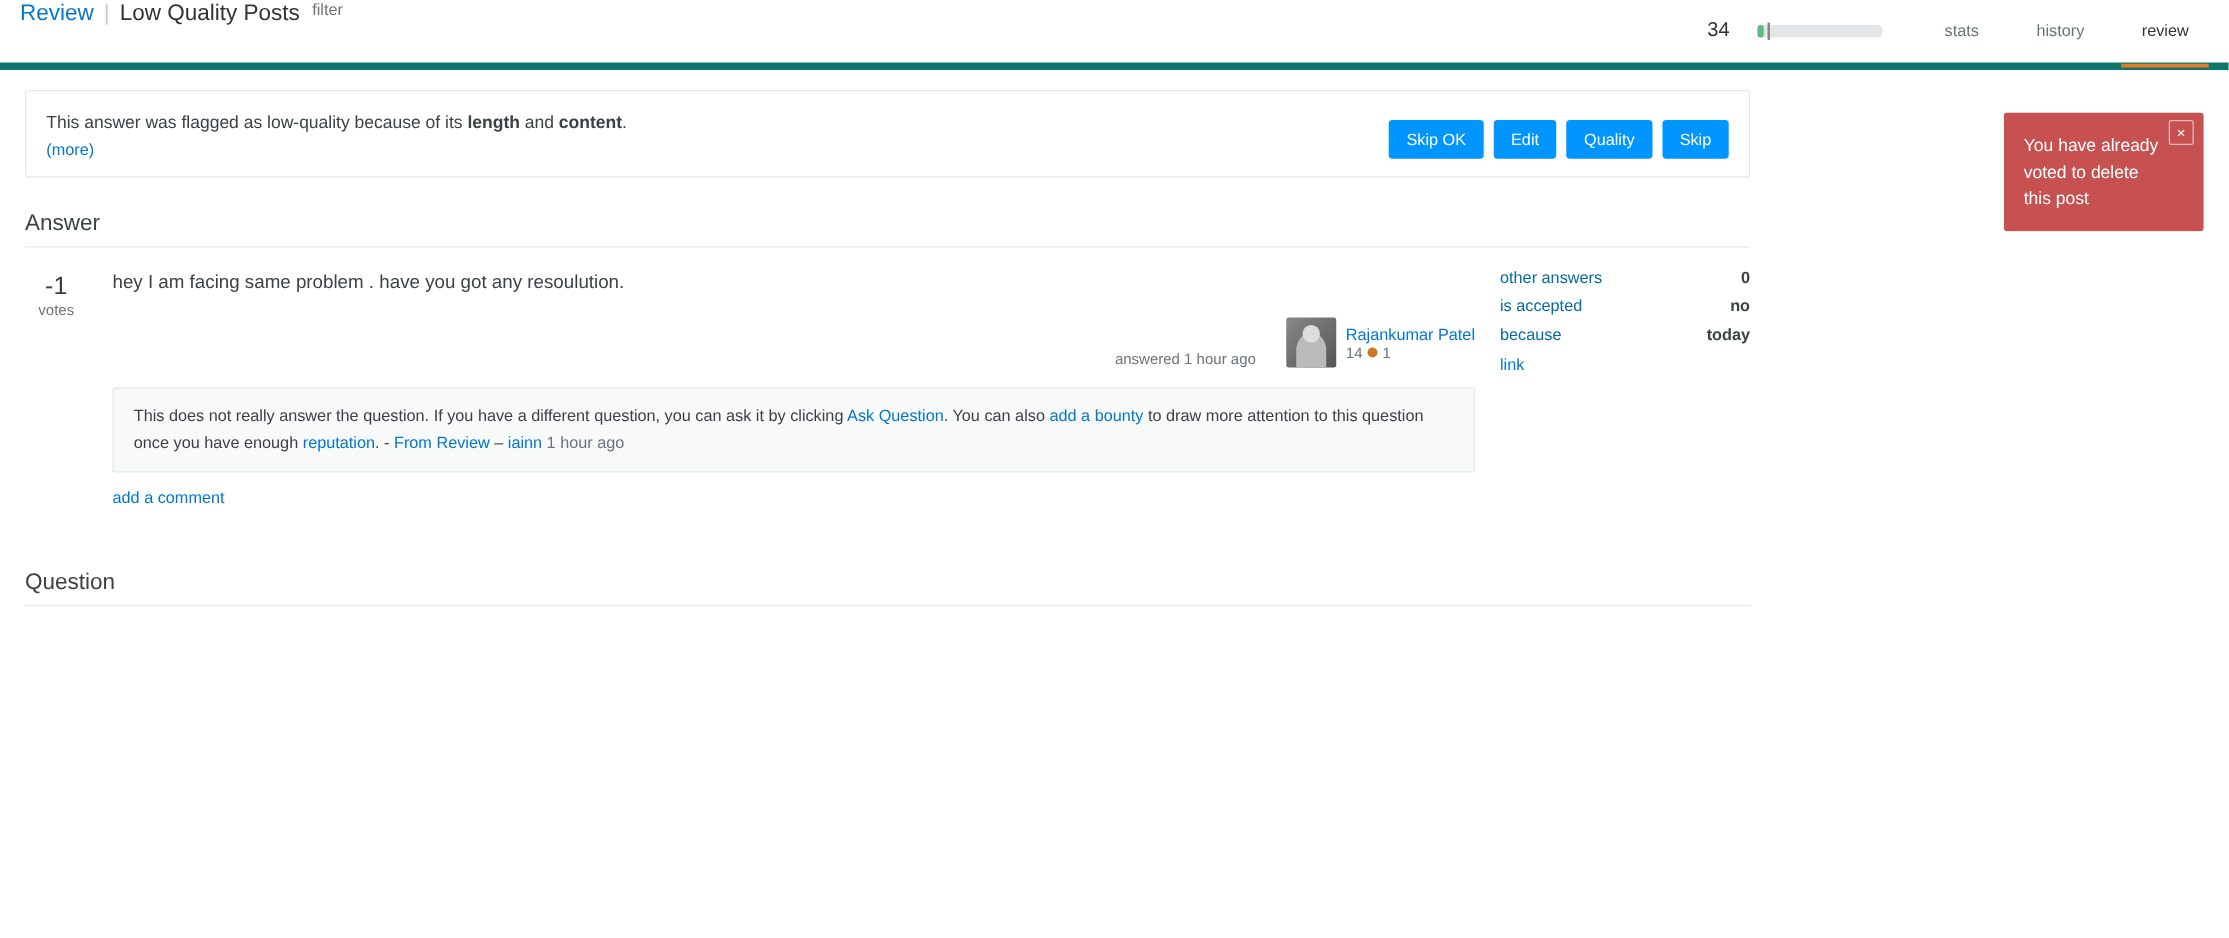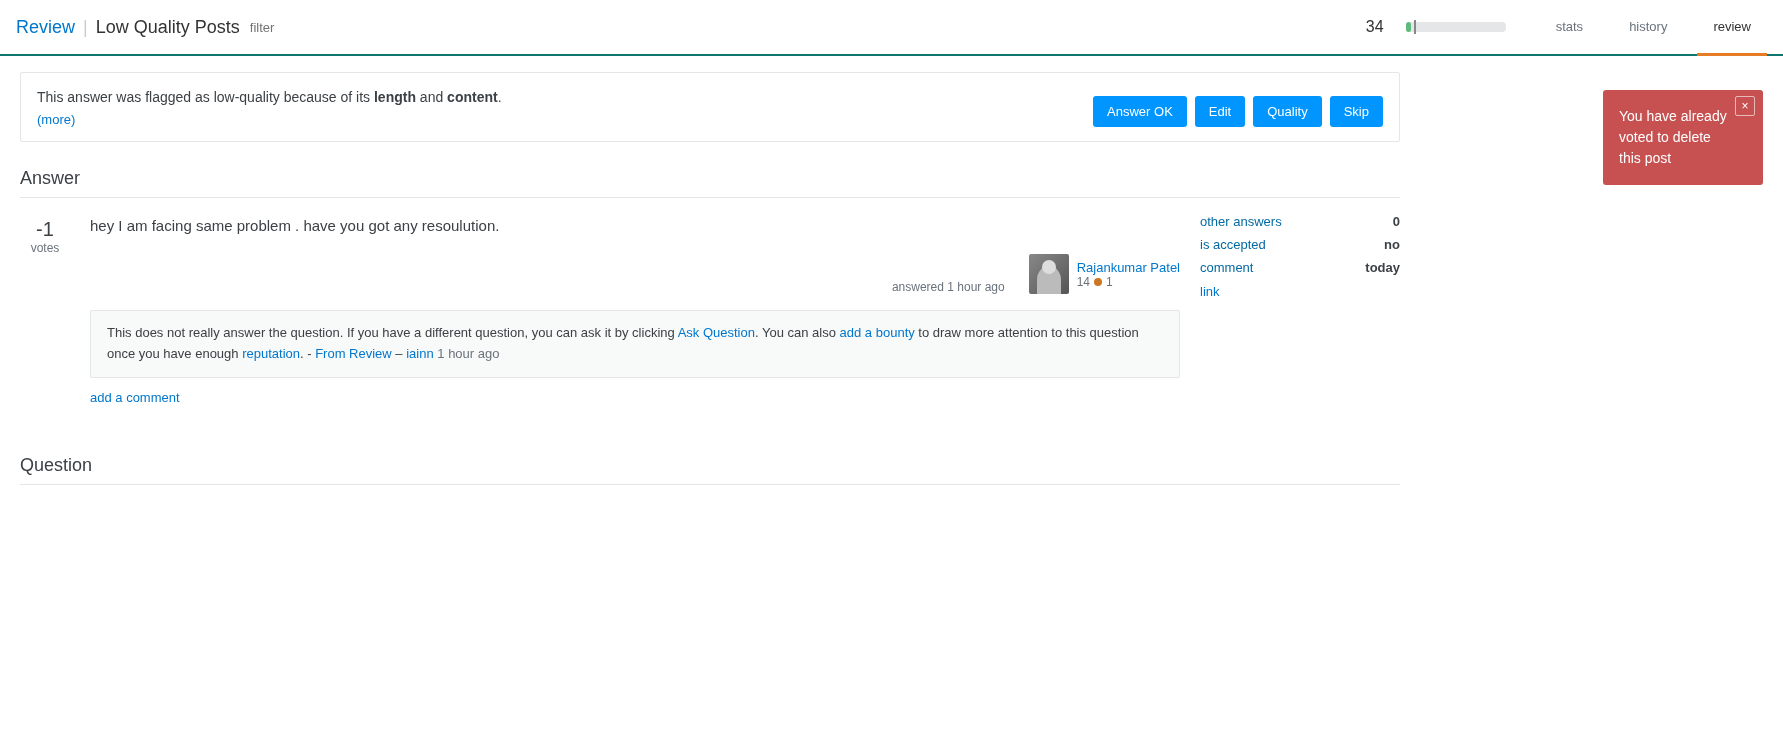--- a/index.html
+++ b/index.html
@@ -1,24 +1,23 @@
 <!DOCTYPE html>
 <html><head>
   <meta charset="utf-8">
   <style>
     * { box-sizing: border-box; margin: 0; padding: 0; }
     body { font-family: Arial, sans-serif; font-size: 14px; color: #333; background: #fff; }
 
     
     .top-nav {
       display: flex;
-      align-items: center;
-      padding: 12px 16px;
+      padding: 0 16px;
       height: 56px;
-      border-bottom: 2px solid #0f766e;
+      border-bottom: 6px solid #0f766e;
       position: relative;
     }
     .nav-review-link {
       color: #0077cc;
       font-size: 18px;
       font-weight: normal;
       text-decoration: none;
     }
     .nav-separator {
       color: #ccc;
@@ -347,21 +346,21 @@
 <div class="main-content">
 
   <div class="flag-notice">
     <div>
       <span class="flag-notice-text">
         <span>This answer was flagged as low-quality because of its </span><strong>length</strong><span> and </span><strong>content</strong><span>.</span>
       </span>
       <a class="flag-notice-more">(more)</a>
     </div>
     <div class="flag-notice-buttons">
-      <button class="btn btn-blue">Answer OK</button>
+      <button class="btn btn-blue">Skip OK</button>
       <button class="btn btn-blue">Edit</button>
       <button class="btn btn-blue">Quality</button>
       <button class="btn btn-blue">Skip</button>
     </div>
   </div>
 
   <div>
     <h2 class="section-header">Answer</h2>
 
     <div class="content-with-sidebar">
@@ -403,21 +402,21 @@
       <div class="sidebar-col">
         <div class="stat-row">
           <span class="stat-label">other answers</span>
           <span class="stat-value">0</span>
         </div>
         <div class="stat-row">
           <span class="stat-label">is accepted</span>
           <span class="stat-value">no</span>
         </div>
         <div class="stat-row">
-          <span class="stat-label">comment</span>
+          <span class="stat-label">because</span>
           <span class="stat-value">today</span>
         </div>
         <div>
           <a class="stat-link">link</a>
         </div>
       </div>
     </div>
 
     <div class="question-section">
       <h2 class="section-header">Question</h2>

